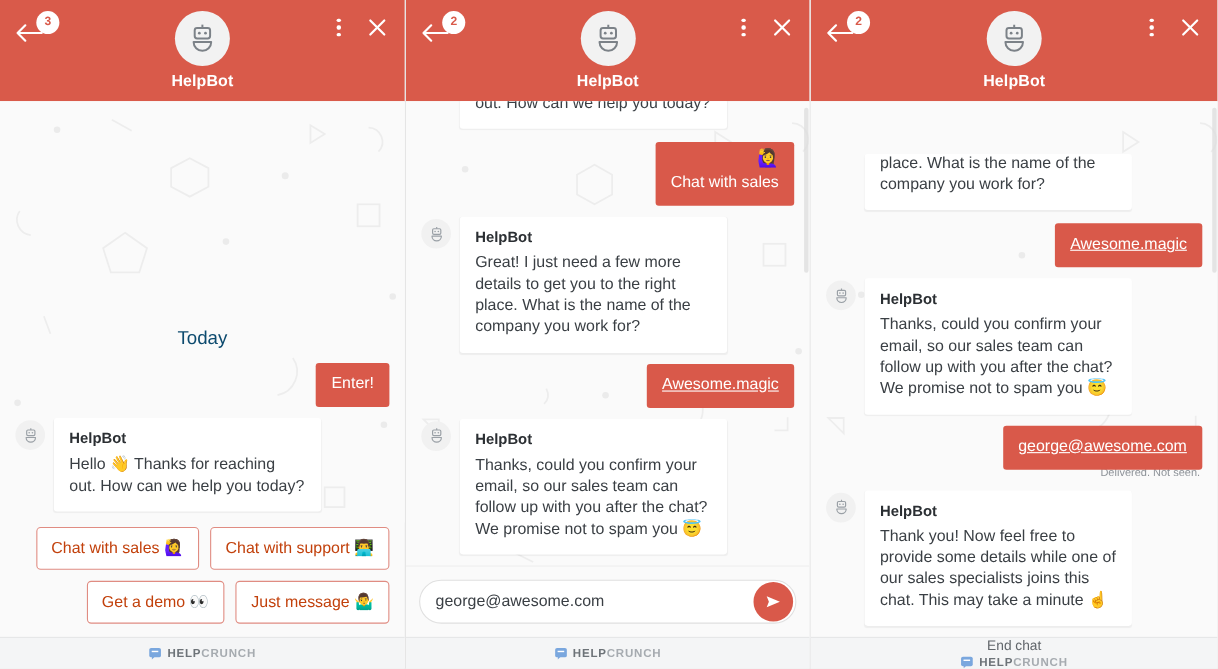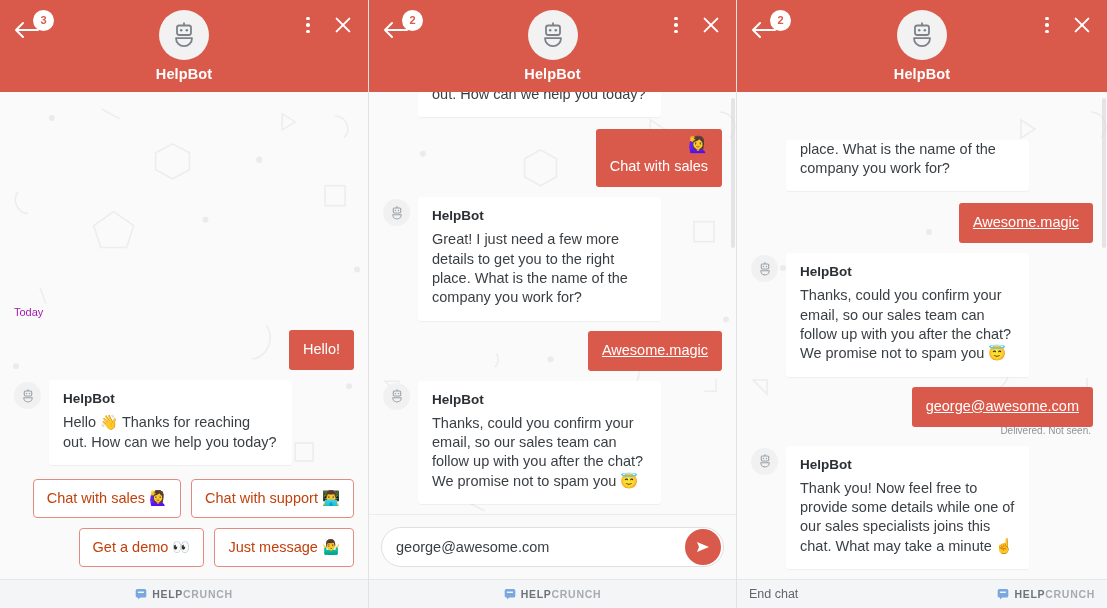--- a/index.html
+++ b/index.html
@@ -117,23 +117,23 @@
     pointer-events: none;
     opacity: 1;
   }
   .msgs {
     position: absolute;
     left: 0; right: 0;
     padding: 0 14px;
   }
   .msgs.bottom { bottom: 0; }
   .daysep {
-    text-align: left;
-    color: #a21caf;
-    font-size: 11px;
+    text-align: center;
+    color: #0c4a6e;
+    font-size: 17px;
     padding: 10px 0 12px;
   }
   .row { display: flex; margin-bottom: 10px; position: relative; }
   .row.in { justify-content: flex-start; align-items: flex-start; }
   .row.out { justify-content: flex-end; }
   .av-sm {
     width: 27px; height: 27px; border-radius: 50%;
     background: #f1f1f1;
     flex: 0 0 27px;
     display: flex; align-items: center; justify-content: center;
@@ -248,21 +248,21 @@
   .footer {
     flex: 0 0 29px;
     height: 29px;
     background: #f4f5f6;
     border-top: 1px solid #e6e7e8;
     display: flex;
     align-items: center;
     justify-content: center;
     position: relative;
   }
-  .footer.with-end { justify-content: space-between; padding: 0 12px; }
+  .footer.with-end { justify-content: space-between; padding: 0 12px; flex-direction: column; }
   .endchat {
     font-size: 12.5px;
     color: #61666b;
     cursor: pointer;
   }
   .brand {
     display: flex; align-items: center; gap: 5px;
     cursor: pointer;
   }
   .brand .bw { font-size: 10.5px; font-weight: bold; letter-spacing: .7px; color: #6d7378; }
@@ -336,21 +336,21 @@
           <circle cx="358" cy="178" r="3"></circle>
           <circle cx="16" cy="275" r="3"></circle>
           <circle cx="350" cy="295" r="3"></circle>
         </g>
       </svg>
 
       <div class="msgs bottom">
         <div class="daysep">Today</div>
 
         <div class="row out">
-          <div class="bub-out">Hello!</div>
+          <div class="bub-out">Enter!</div>
         </div>
 
         <div class="row in">
           <div class="av-sm">
             <svg width="16" height="16" viewBox="0 0 30 30">
               <rect x="8" y="5.5" width="14" height="9.5" rx="2.2" fill="none" stroke="#9aa0a6" stroke-width="2"></rect>
               <circle cx="12.2" cy="10.2" r="1.4" fill="#9aa0a6"></circle>
               <circle cx="17.8" cy="10.2" r="1.4" fill="#9aa0a6"></circle>
               <line x1="15" y1="2.4" x2="15" y2="5.5" stroke="#9aa0a6" stroke-width="2"></line>
               <path d="M7 18.2 H23 a8 8 0 0 1 -16 0 Z" fill="none" stroke="#9aa0a6" stroke-width="2" stroke-linejoin="round"></path>
@@ -601,21 +601,21 @@
             <svg width="16" height="16" viewBox="0 0 30 30">
               <rect x="8" y="5.5" width="14" height="9.5" rx="2.2" fill="none" stroke="#9aa0a6" stroke-width="2"></rect>
               <circle cx="12.2" cy="10.2" r="1.4" fill="#9aa0a6"></circle>
               <circle cx="17.8" cy="10.2" r="1.4" fill="#9aa0a6"></circle>
               <line x1="15" y1="2.4" x2="15" y2="5.5" stroke="#9aa0a6" stroke-width="2"></line>
               <path d="M7 18.2 H23 a8 8 0 0 1 -16 0 Z" fill="none" stroke="#9aa0a6" stroke-width="2" stroke-linejoin="round"></path>
             </svg>
           </div>
           <div class="bub-in">
             <div class="who">HelpBot</div>
-            <div class="txt">Thank you! Now feel free to provide some details while one of our sales specialists joins this chat. What may take a minute ☝️</div>
+            <div class="txt">Thank you! Now feel free to provide some details while one of our sales specialists joins this chat. This may take a minute ☝️</div>
           </div>
         </div>
       </div>
     </div>
 
 
     <div class="footer with-end">
       <span class="endchat">End chat</span>
       <div class="brand">
         <svg width="12" height="12" viewBox="0 0 14 14">

